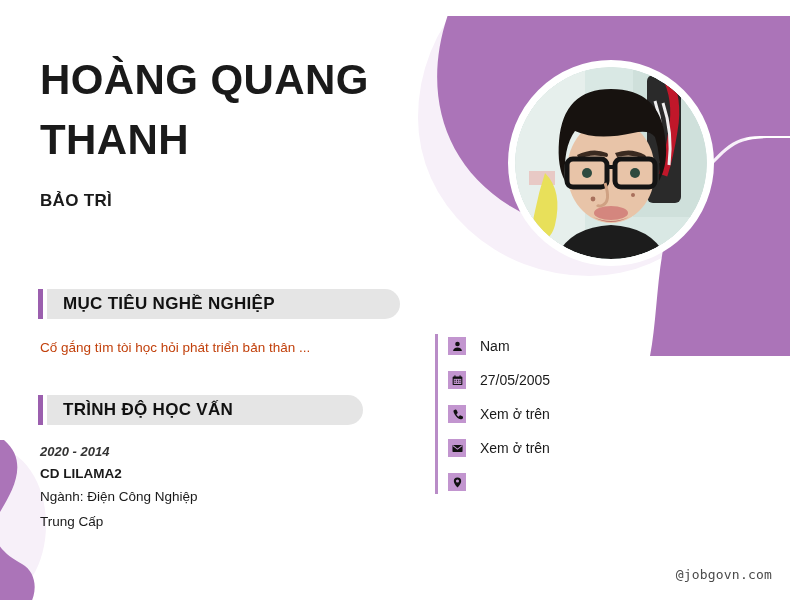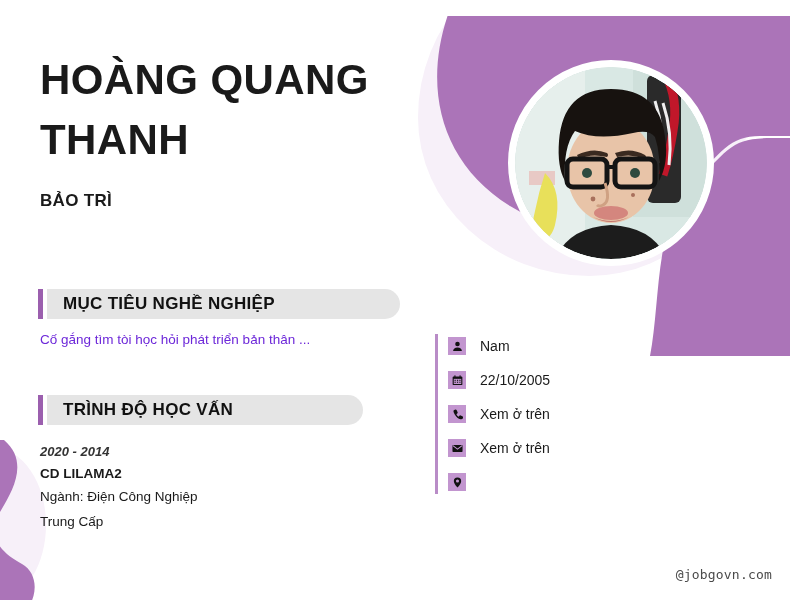--- a/index.html
+++ b/index.html
@@ -128,24 +128,24 @@
   }
   #head-objective { left: 38px; top: 273px; }
   #head-objective .section-pill { width: 353px; }
   #head-education { left: 38px; top: 379px; align-items: flex-end; }
   #head-education .section-pill { width: 316px; }
 
   
   #objective-text {
     position: absolute;
     left: 40px;
-    top: 315px;
+    top: 323px;
     width: 360px;
     font-size: 13.5px;
-    color: #6d28d9;
+    color: #c2410c;
     line-height: 1.4;
   }
   #education-block {
     position: absolute;
     left: 40px;
     top: 428px;
     width: 360px;
     z-index: 2;
   }
   #edu-period {
@@ -331,21 +331,21 @@
             <rect x="2.6" y="0.4" width="1.2" height="2.4" fill="#111"></rect>
             <rect x="8.2" y="0.4" width="1.2" height="2.4" fill="#111"></rect>
             <rect x="2.8" y="5.2" width="1.3" height="1.2" fill="#111"></rect>
             <rect x="5.4" y="5.2" width="1.3" height="1.2" fill="#111"></rect>
             <rect x="8" y="5.2" width="1.3" height="1.2" fill="#111"></rect>
             <rect x="2.8" y="7.3" width="1.3" height="1.2" fill="#111"></rect>
             <rect x="5.4" y="7.3" width="1.3" height="1.2" fill="#111"></rect>
             <rect x="8" y="7.3" width="1.3" height="1.2" fill="#111"></rect>
           </svg>
         </span>
-        <span class="contact-value">22/10/2005</span>
+        <span class="contact-value">27/05/2005</span>
       </div>
 
       <div class="contact-row">
         <span class="contact-icon">
           <svg width="11" height="11" viewBox="0 0 12 12">
             <path d="M 3 0.8 q 1.6 -0.6 2.3 0.9 l 0.8 1.8 q 0.4 0.9 -0.5 1.5 l -0.8 0.6 q 0.7 1.9 2.5 2.8 l 0.6 -0.9 q 0.6 -0.9 1.6 -0.4 l 1.8 0.9 q 1.4 0.8 0.6 2.2 q -0.8 1.3 -2.6 1 Q 5.6 10.4 3 6 Q 1.3 3 1.6 1.9 Q 1.9 1.2 3 0.8 z" fill="#111"></path>
           </svg>
         </span>
         <span class="contact-value">Xem ở trên</span>
       </div>

